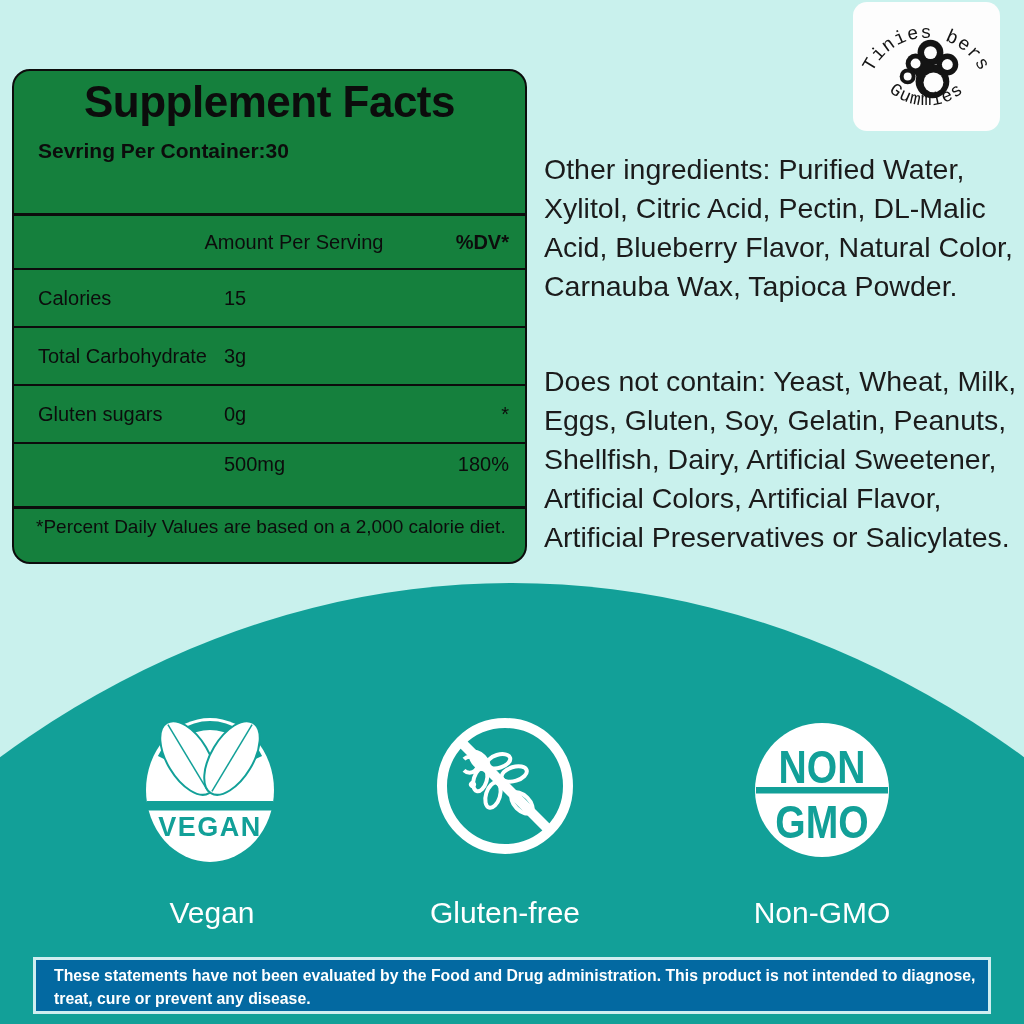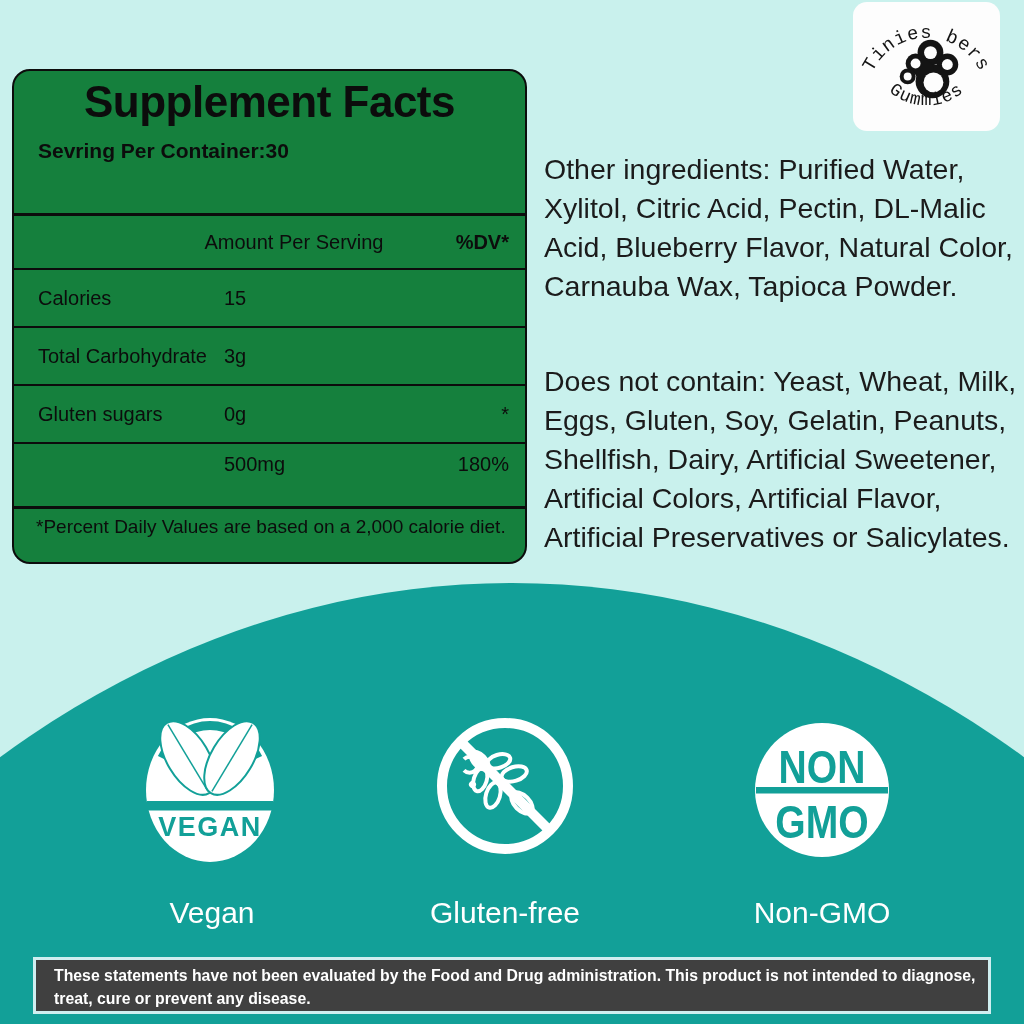--- a/index.html
+++ b/index.html
@@ -69,21 +69,21 @@
   .info-block p + p{margin-top:56px;}
   
   .badge-svg{position:absolute;}
   .badge-label{
     position:absolute;top:896px;width:220px;text-align:center;
     color:#ffffff;font-size:30px;font-weight:400;
   }
   
   .disclaimer-bar{
     position:absolute;left:33px;top:957px;width:958px;height:57px;
-    box-sizing:border-box;background:#404040;border:3px solid #cfeef0;
+    box-sizing:border-box;background:#0369a1;border:3px solid #cfeef0;
     padding:4px 0 0 18px;overflow:hidden;
   }
   .disclaimer-text{
     width:1005px;transform:scaleX(0.93);transform-origin:left top;
     color:#ffffff;font-size:17px;font-weight:bold;line-height:23px;
   }
   .logo-text{font-family:"Liberation Mono","DejaVu Sans Mono",monospace;}
 </style>
 </head>
 <body>

